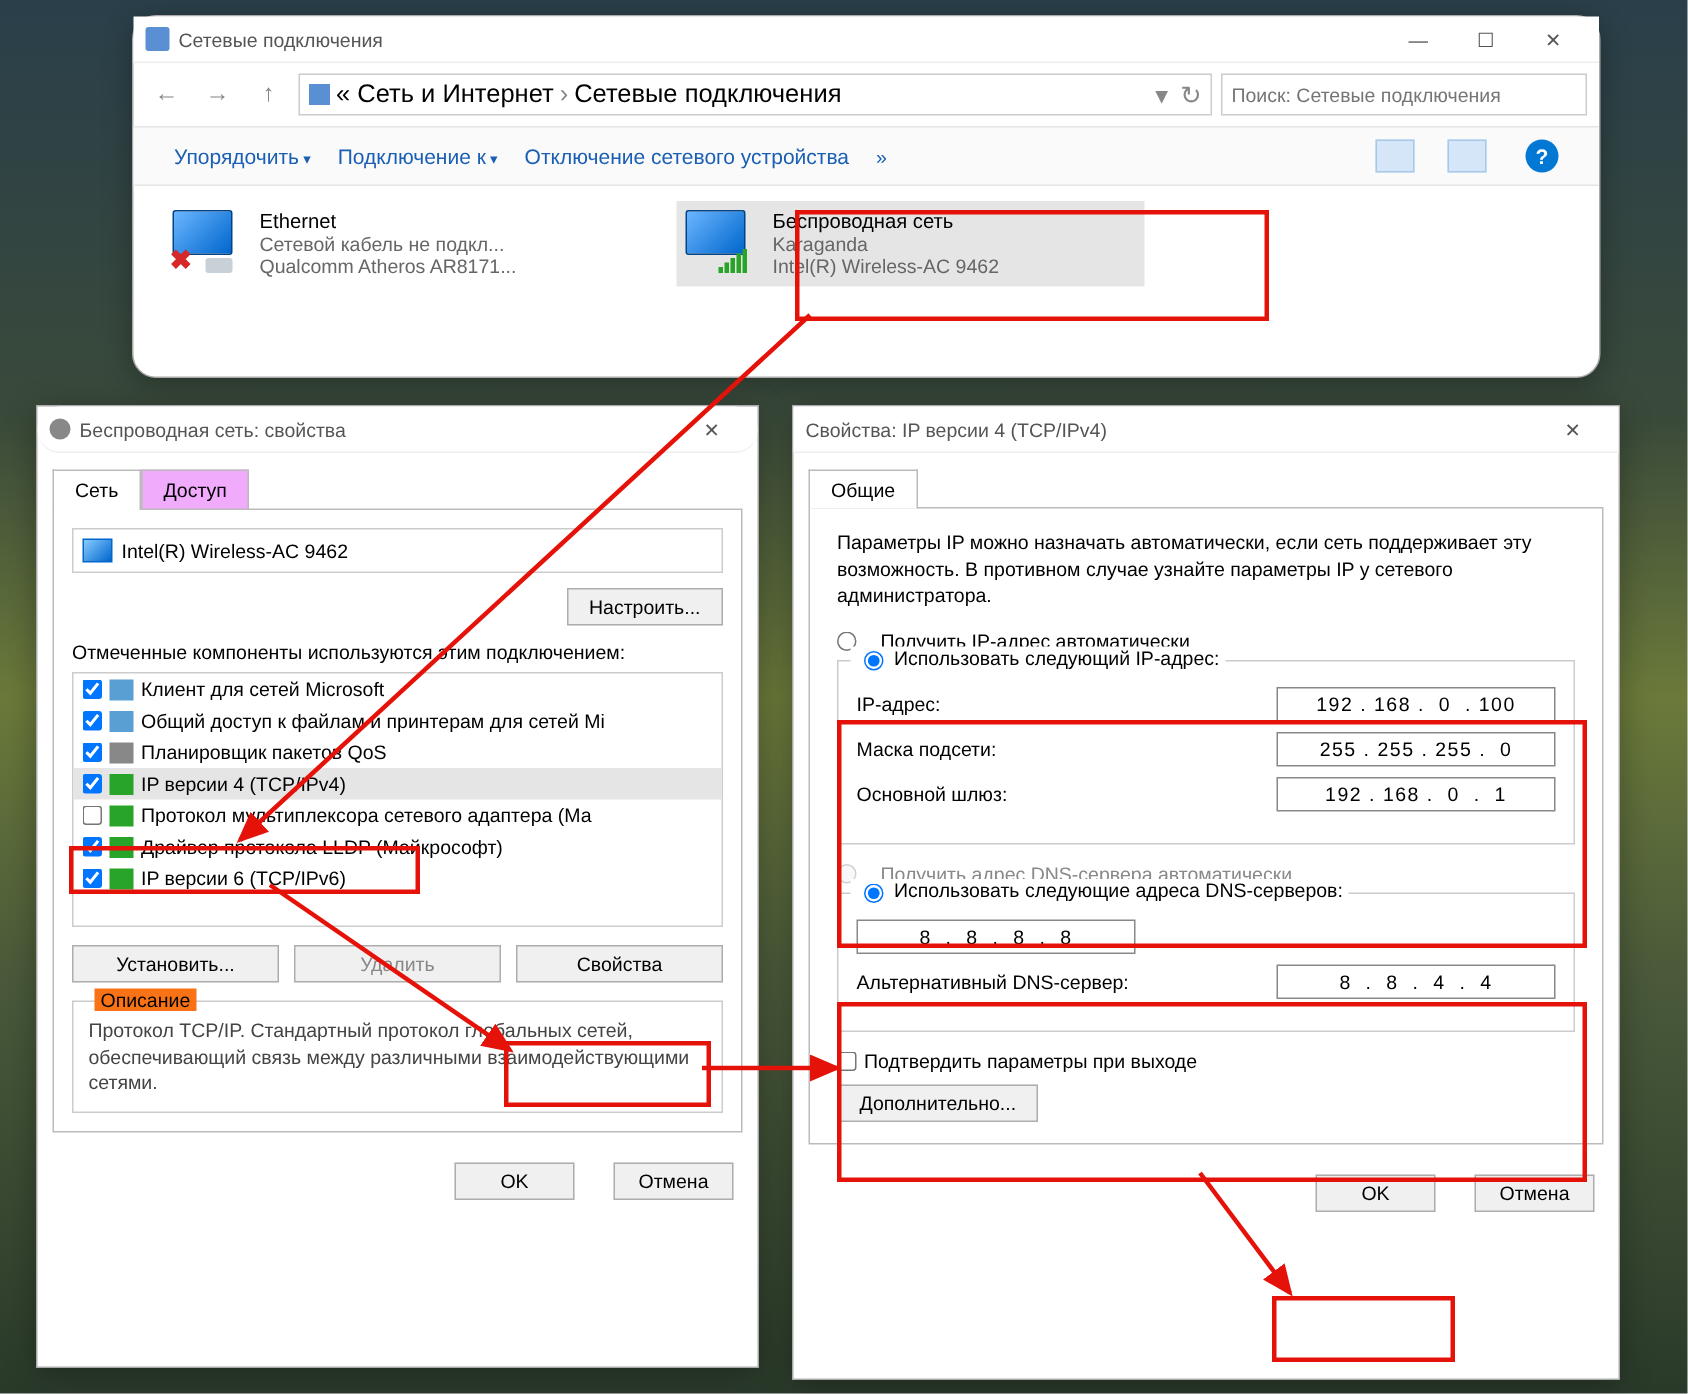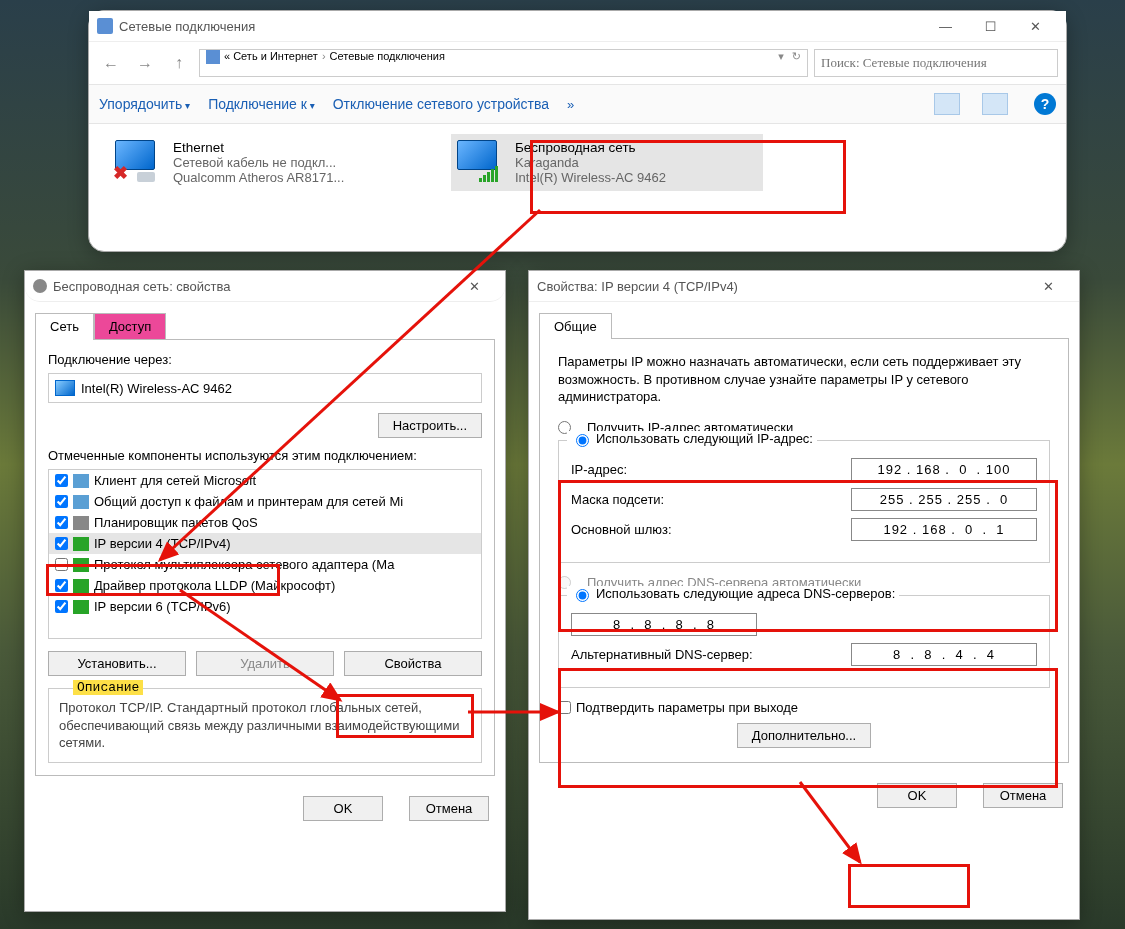--- a/index.html
+++ b/index.html
@@ -7,24 +7,24 @@
 .window{position:absolute;background:#fff;border:1px solid #aaa;box-shadow:0 4px 20px rgba(0,0,0,0.3);}
 .titlebar{height:30px;display:flex;align-items:center;padding:0 8px;background:#fff;border-bottom:1px solid #eee;}
 .titlebar .title{flex:1;font-size:13px;color:#555;}
 .titlebar .icon{width:16px;height:16px;margin-right:6px;background:#5a8fd4;border-radius:2px;display:inline-block;}
 .win-btns{display:flex;}
 .win-btn{width:45px;height:28px;display:flex;align-items:center;justify-content:center;color:#555;font-family:sans-serif;}
 
 #explorer{left:88px;top:10px;width:977px;height:240px;border-radius:16px;}
 #explorer .addr-row{height:34px;display:flex;align-items:center;padding:4px 8px;gap:6px;}
 .nav-btn{width:28px;height:28px;border:none;background:transparent;color:#888;font-size:16px;}
-.breadcrumb{flex:1;height:26px;border:1px solid #ccc;display:flex;align-items:flex-start;padding:0 6px;font-size:11px;background:#fff;}
+.breadcrumb{flex:1;height:26px;border:1px solid #ccc;display:flex;align-items:center;padding:0 6px;font-size:17px;background:#fff;}
 .breadcrumb .sep{color:#888;margin:0 4px;}
-.search-box{width:230px;height:26px;border:1px solid #ccc;padding:0 6px;color:#a21caf;font-size:13px;font-family:Liberation Serif, serif;}
-.cmd-row{height:38px;border-top:1px solid #e5e5e5;border-bottom:1px solid #e5e5e5;display:flex;align-items:center;padding:0 10px;gap:18px;background:#fafafa;}
+.search-box{width:230px;height:26px;border:1px solid #ccc;padding:0 6px;color:#a21caf;font-size:13px;}
+.cmd-row{height:38px;border-top:1px solid #e5e5e5;border-bottom:1px solid #e5e5e5;display:flex;align-items:center;padding:0 27px;gap:18px;background:#fafafa;}
 .cmd-row .menu-item{color:#1a5fb4;font-size:14px;}
 .cmd-row .menu-item::after{content:" ▾";font-size:10px;}
 .cmd-row .spacer{flex:1;}
 .cmd-row .view-icon{width:24px;height:20px;background:#d4e6f7;border:1px solid #a8c8e8;margin-left:4px;}
 .cmd-row .help-icon{width:22px;height:22px;border-radius:50%;background:#0078d4;color:#fff;display:flex;align-items:center;justify-content:center;font-weight:bold;margin-left:8px;font-size:14px;}
 .conn-area{padding:10px 20px;display:flex;gap:30px;}
 .conn-item{display:flex;gap:10px;width:300px;padding:6px;}
 .conn-item.selected{background:#e5e5e5;}
 .conn-icon{width:48px;height:42px;position:relative;}
 .conn-icon .screen{width:38px;height:28px;background:linear-gradient(135deg,#6bb6ff,#0066cc);border:1px solid #004488;border-radius:2px;}
@@ -32,55 +32,55 @@
 .conn-icon .x{position:absolute;bottom:-2px;left:-2px;color:#d62828;font-weight:bold;font-size:18px;}
 .conn-icon .bars{position:absolute;bottom:0;left:22px;display:flex;align-items:flex-end;gap:1px;}
 .conn-icon .bars span{width:3px;background:#28a428;}
 .conn-text .name{font-size:13.5px;}
 .conn-text .sub{font-size:13px;color:#666;}
 
 #props1{left:24px;top:270px;width:480px;height:640px;}
 #props1 .titlebar{background:#fff;border-radius:15px;}
 .tabs{display:flex;padding:10px 10px 0 10px;}
 .tab{padding:5px 14px;border:1px solid #bbb;border-bottom:none;background:#fff;font-size:13px;position:relative;top:1px;z-index:2;}
-.tab.inactive{background:#ec4899;border-bottom:1px solid #bbb;z-index:1;}
+.tab.inactive{background:#f0abfc;border-bottom:1px solid #bbb;z-index:1;}
 .tab-body{margin:0 10px 10px 10px;border:1px solid #bbb;padding:12px;}
 .label{font-size:13px;margin-bottom:6px;}
 .adapter-box{border:1px solid #ccc;padding:6px;display:flex;align-items:center;gap:6px;margin-bottom:10px;}
 .adapter-box .nic{width:18px;height:14px;background:linear-gradient(135deg,#88ccff,#0066cc);border:1px solid #0066cc;}
 .btn-row{display:flex;justify-content:flex-end;margin-bottom:10px;}
 .win-button{padding:4px 14px;border:1px solid #adadad;background:#f0f0f0;font-size:13px;min-width:80px;text-align:center;font-family:inherit;}
 .win-button:disabled{color:#888;}
 .comp-list{border:1px solid #ccc;height:168px;overflow:auto;background:#fff;}
 .comp-item{display:flex;align-items:center;padding:3px 6px;gap:5px;white-space:nowrap;}
 .comp-item input[type=checkbox]{margin:0;}
 .comp-item .ci{width:16px;height:14px;background:#5a9fd4;}
 .comp-item .ci.green{background:#28a428;}
 .comp-item .ci.net{background:#888;}
 .comp-item.sel{background-color:#e5e5e5;}
 .btn-row3{display:flex;gap:10px;margin-top:12px;}
 .btn-row3 .win-button{flex:1;}
 .desc-group{border:1px solid #ccc;padding:10px;margin-top:12px;position:relative;}
-.desc-group .legend{position:absolute;top:-9px;left:24px;background:#fde047;padding:0 4px;font-size:13px;font-family:Liberation Mono, monospace;}
+.desc-group .legend{position:absolute;top:-9px;left:14px;background:#f97316;padding:0 4px;font-size:13px;}
 .desc-group .text{color:#444;font-size:13px;line-height:1.35;}
 .dlg-buttons{display:flex;justify-content:flex-end;gap:26px;padding:10px 16px;}
 
 #props2{left:528px;top:270px;width:550px;height:648px;}
 #props2 .tab-body{padding:14px 18px;}
 .info-text{font-size:13px;line-height:1.35;margin-bottom:14px;}
 .radio-row{display:flex;align-items:center;gap:16px;margin:5px 0;}
 .radio-row input{margin:0;}
 .group-box{border:1px solid #ccc;padding:10px 12px 14px 12px;margin-bottom:12px;position:relative;}
 .group-box .radio-legend{position:absolute;top:-10px;left:8px;background:#fff;padding:0 4px;display:flex;align-items:center;gap:4px;}
 .ip-row{display:flex;align-items:center;margin:7px 0;}
 .ip-row .lbl{flex:1;}
 .ip-input{width:172px;border:1px solid #888;padding:3px 6px;font-family:inherit;font-size:13px;letter-spacing:1px;text-align:center;background:#fff;}
 .chk-row{display:flex;align-items:center;gap:5px;margin-top:10px;}
 .chk-row input{margin:0;}
-.adv-row{display:flex;justify-content:center;margin-top:8px;}
+.adv-row{display:flex;justify-content:flex-start;margin-top:8px;}
 
 .hl{position:absolute;border:3px solid #e5120a;pointer-events:none;z-index:200;}
 
 svg.arrows{position:absolute;left:0;top:0;width:1125px;height:929px;pointer-events:none;z-index:150;}
 .arrow-line{stroke:#e5120a;stroke-width:3;fill:none;marker-end:url(#arrowhead);}
 </style>
 </head>
 <body>
 
 <div class="window" id="explorer">
@@ -157,21 +157,20 @@
     <span class="title">Беспроводная сеть: свойства</span>
     <div class="win-btns">
         <div class="win-btn close">✕</div>
       </div>
   </div>
   <div class="tabs">
     <div class="tab">Сеть</div>
     <div class="tab inactive">Доступ</div>
   </div>
   <div class="tab-body">
-    <div class="label">Подключение через:</div>
     <div class="adapter-box">
       <span class="nic"></span>
       <span>Intel(R) Wireless-AC 9462</span>
     </div>
     <div class="btn-row">
         <button class="win-button">Настроить...</button>
       </div>
     <div class="label">Отмеченные компоненты используются этим подключением:</div>
     <div class="comp-list" id="comp-list">
         <div class="comp-item">

